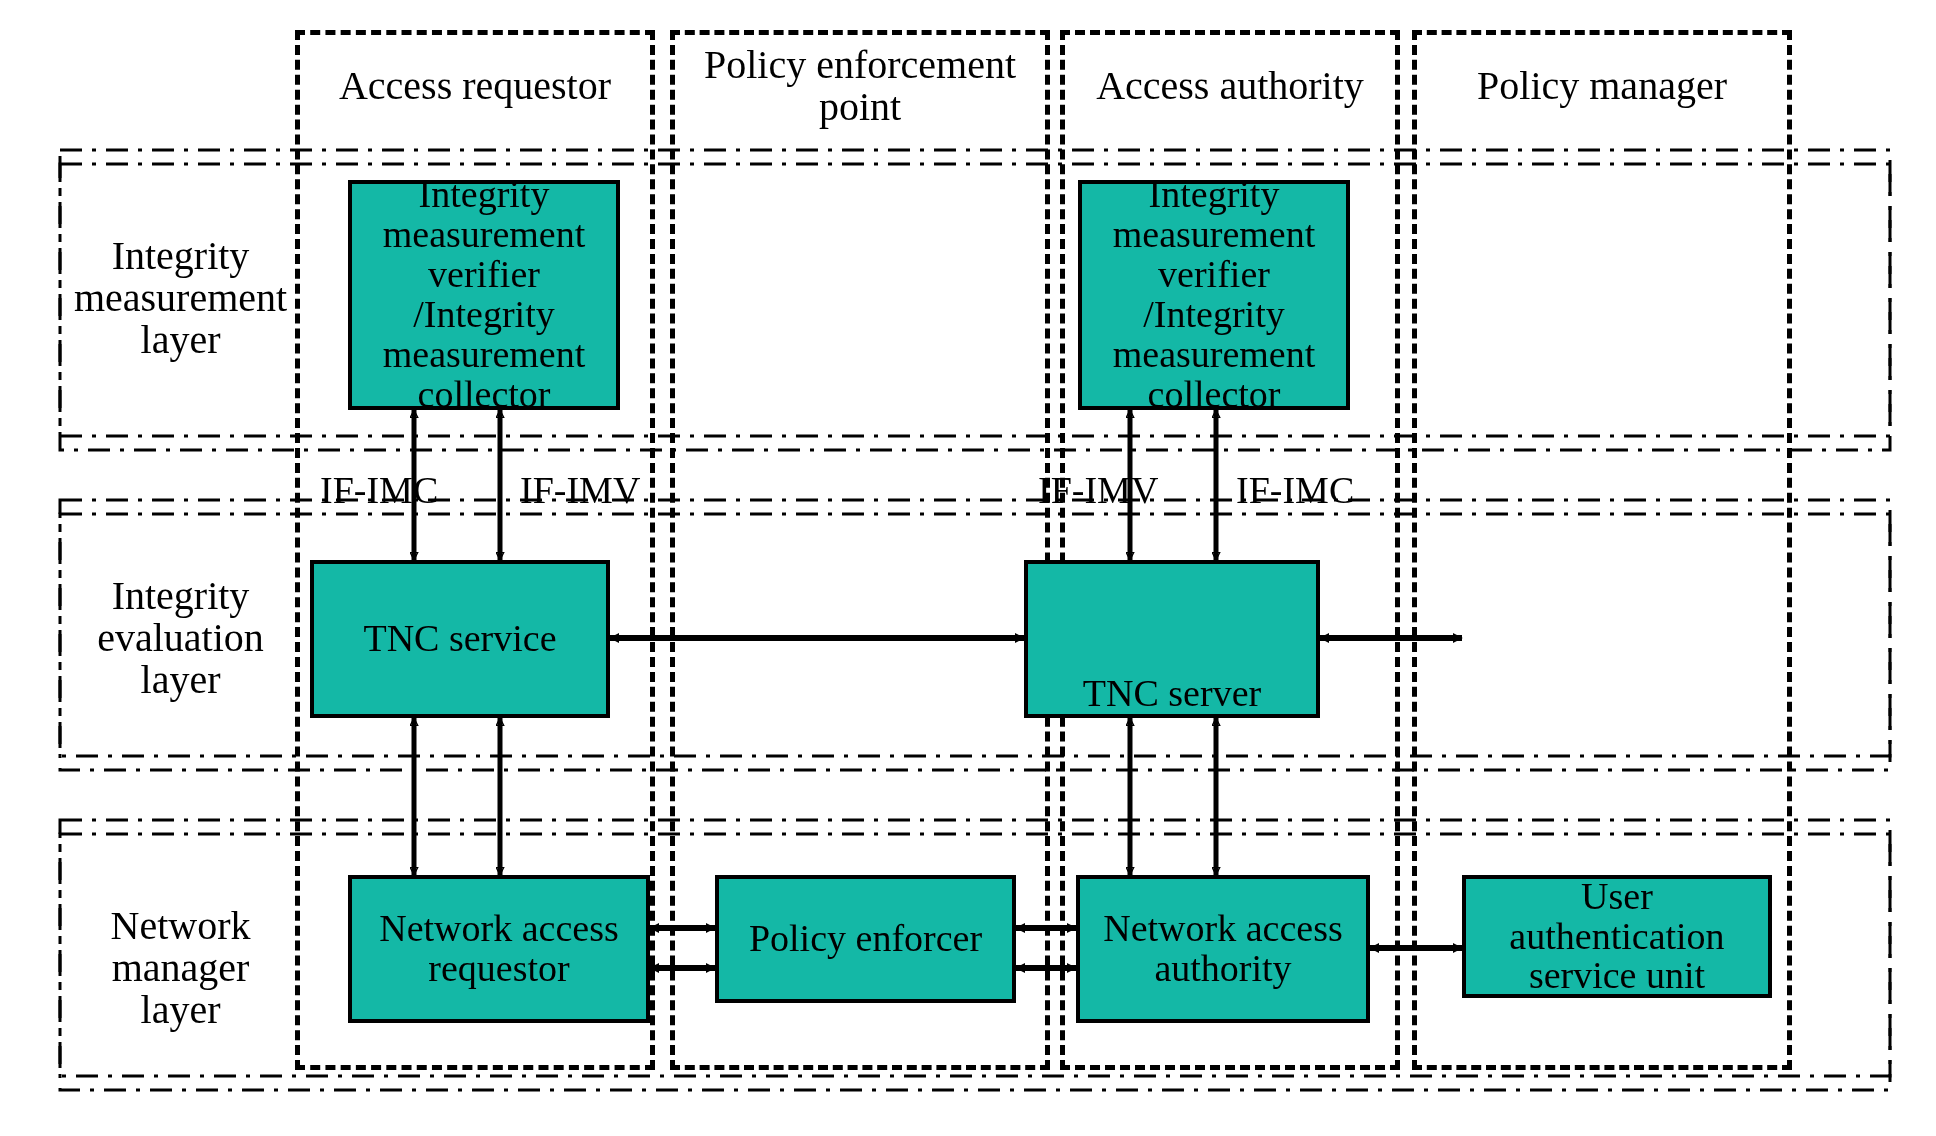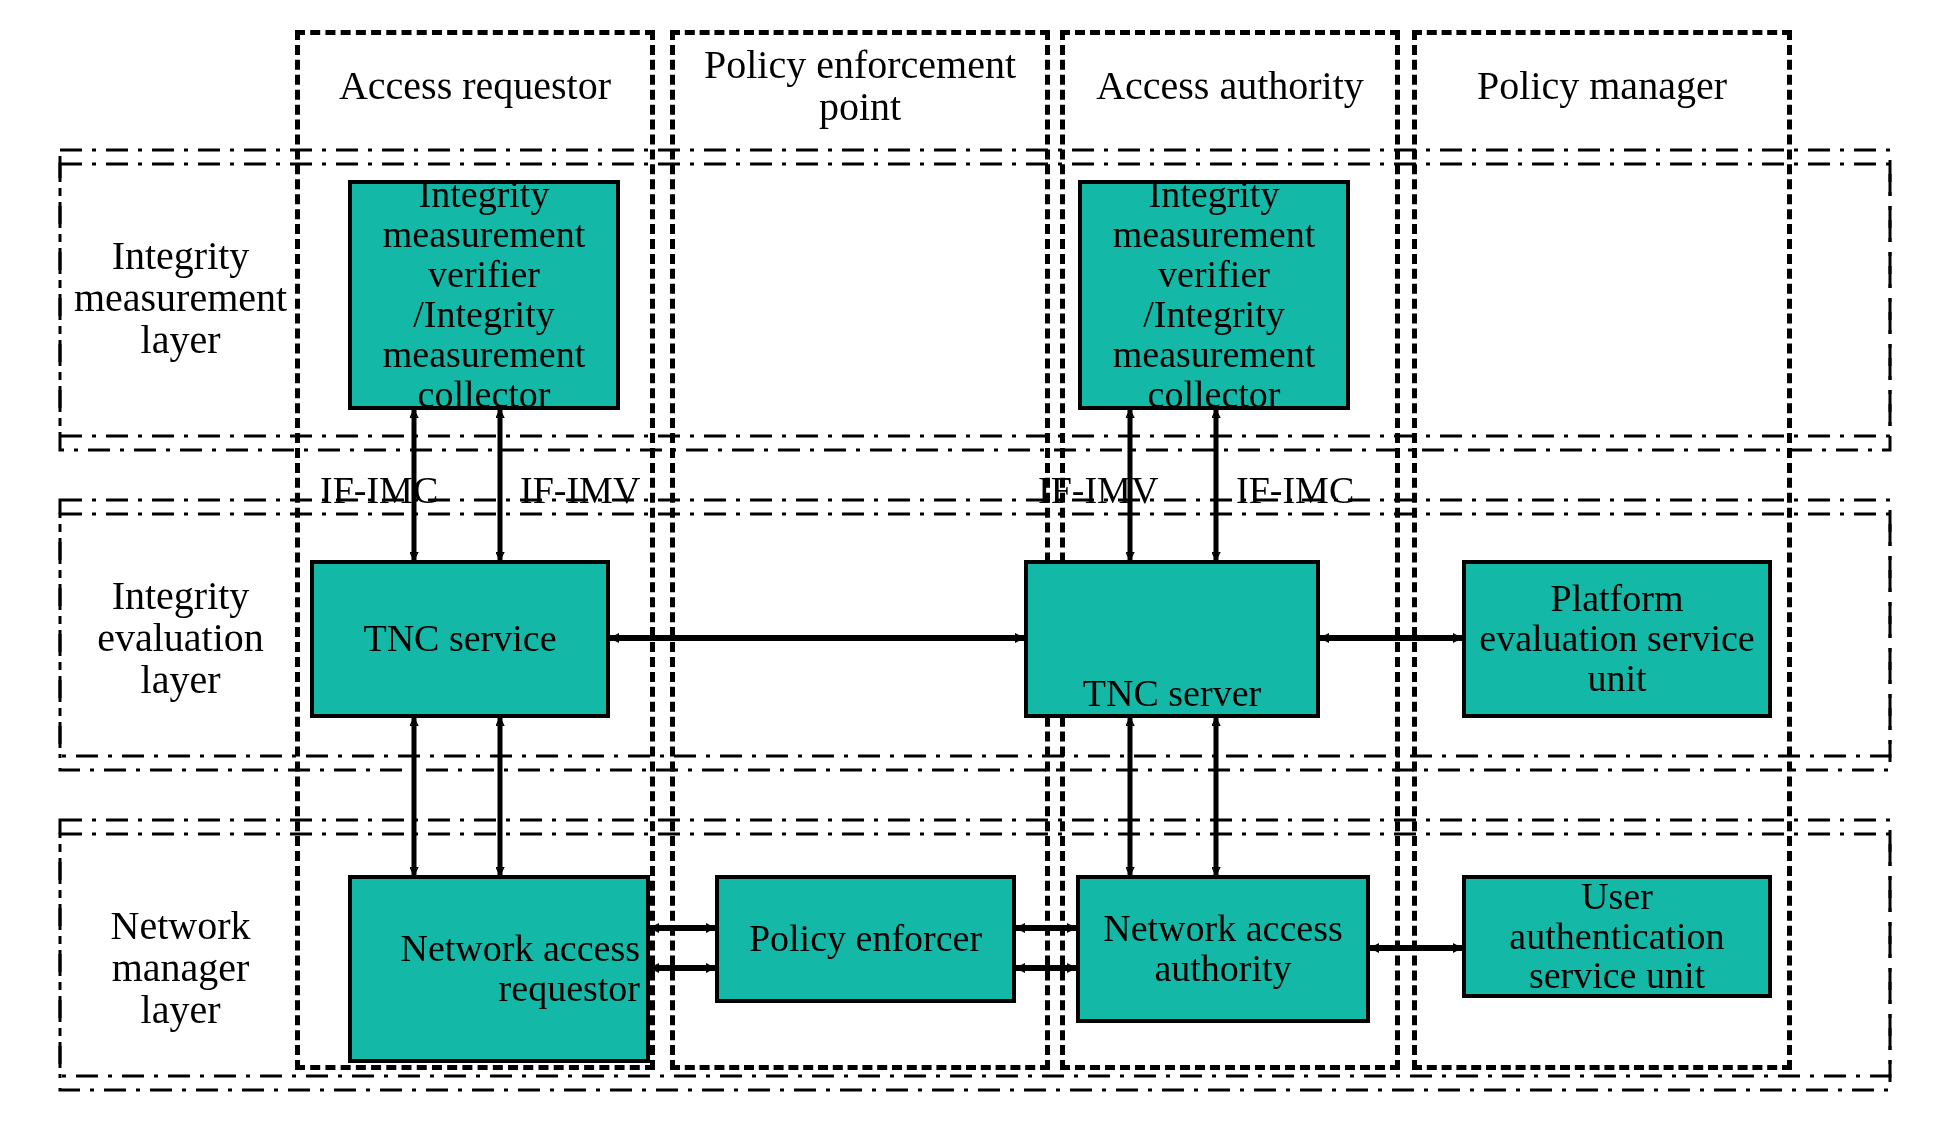--- a/index.html
+++ b/index.html
@@ -153,25 +153,22 @@
   <div class="box fs-node" style="left:1078px; top:180px; width:272px; height:230px; padding:4px;">
     <span>Integrity measurement verifier /Integrity measurement collector</span>
   </div>
 
   <div class="box fs-node" style="left:310px; top:560px; width:300px; height:158px;">
     <span>TNC service</span>
   </div>
   <div class="box fs-node" style="left:1024px; top:560px; width:296px; height:158px;align-items:flex-end;">
     <span>TNC server</span>
   </div>
-  <div class="box fs-node" style="left:1462px; top:560px; width:310px; height:158px; padding:6px;">
-    <span>Platform evaluation service unit</span>
-  </div>
 
-  <div class="box fs-node" style="left:348px; top:875px; width:302px; height:188px; padding:6px;text-align:right;">
+  <div class="box fs-node" style="left:348px; top:875px; width:302px; height:148px; padding:6px;">
     <span>Network access requestor</span>
   </div>
   <div class="box fs-node" style="left:715px; top:875px; width:301px; height:128px;">
     <span>Policy enforcer</span>
   </div>
   <div class="box fs-node" style="left:1076px; top:875px; width:294px; height:148px; padding:6px;">
     <span>Network access authority</span>
   </div>
   <div class="box fs-node" style="left:1462px; top:875px; width:310px; height:123px; padding:6px;">
     <span>User authentication service unit</span>

